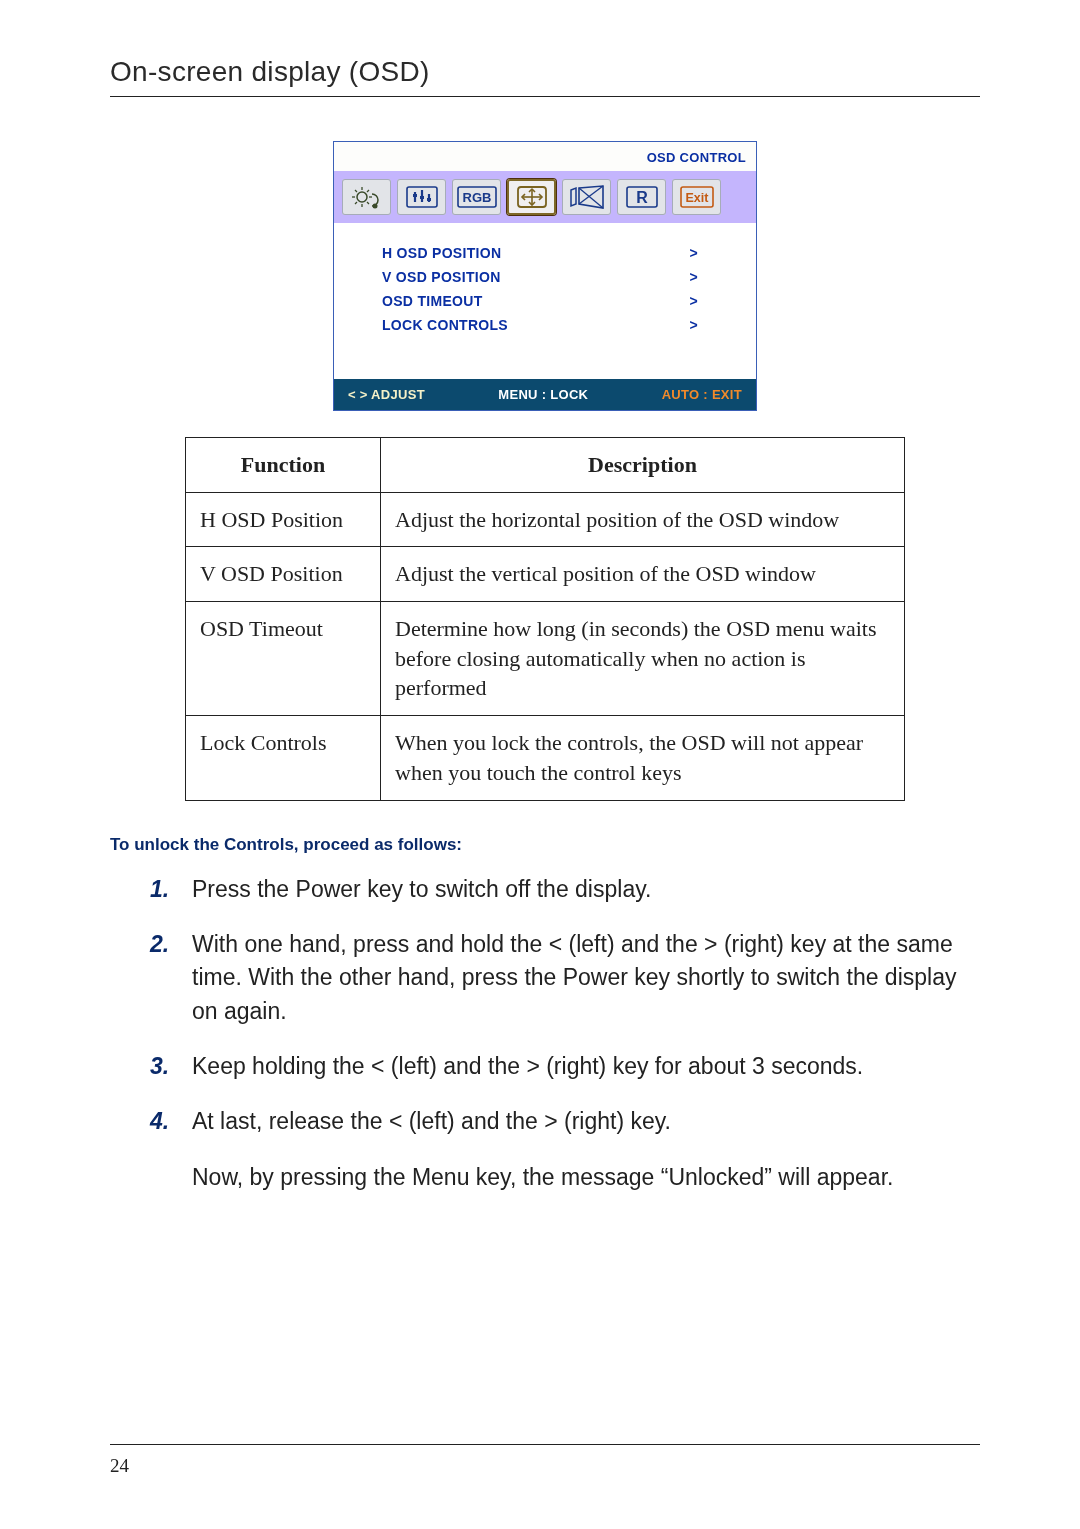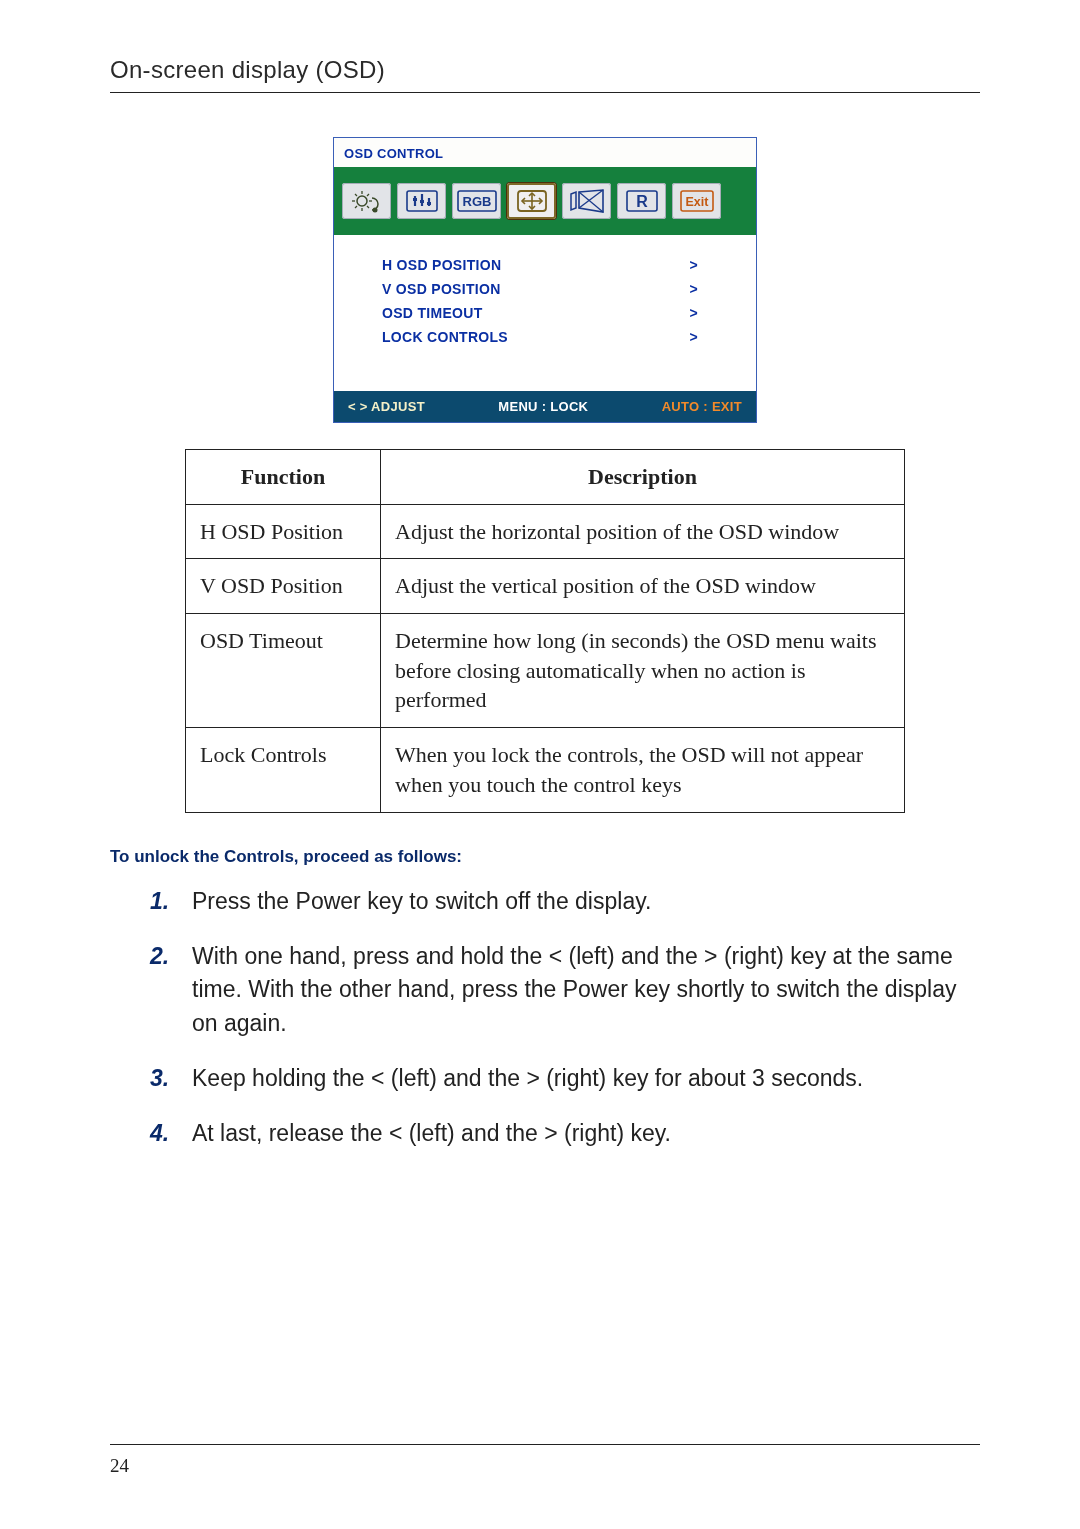--- a/index.html
+++ b/index.html
@@ -1,23 +1,23 @@
 <!DOCTYPE html>
 <html><head>
 <meta charset="utf-8">
 <style>
   * { box-sizing: border-box; margin: 0; padding: 0; }
   html, body { width: 1080px; height: 1529px; background: #ffffff; font-family: "Segoe UI Light", "Helvetica Neue", Arial, sans-serif; color: #1a1a1a; }
   .page { padding: 56px 100px 40px 110px; position: relative; height: 100%; }
-  .header-title { font-size: 24px; font-weight: 300; color: #2a2a2a; padding-bottom: 8px; border-bottom: 1.5px solid #222; margin-bottom: 44px; font-stretch: condensed; letter-spacing: 0.3px; }
+  .header-title { font-size: 28px; font-weight: 300; color: #2a2a2a; padding-bottom: 8px; border-bottom: 1.5px solid #222; margin-bottom: 44px; font-stretch: condensed; letter-spacing: 0.3px; }
   .section-heading { font-size: 24px; font-weight: 600; color: #0a2a6a; margin-bottom: 22px; }
-  .osd-wrap { display: flex; justify-content: center; margin-bottom: 26px; }
+  .osd-wrap { display: flex; justify-content: center; margin-bottom: 26px; text-align: right; }
   .osd-panel { width: 424px; border: 1px solid #3a5fb7; font-family: Arial, sans-serif; }
   .osd-title { background: #fdfdfb; color: #0a2fa3; font-size: 13px; font-weight: bold; padding: 8px 10px 6px; letter-spacing: 0.3px; }
-  .osd-iconbar { background: #15803d; padding: 16px 8px; display: flex; gap: 6px; align-items: center; }
+  .osd-iconbar { background: #c4b5fd; padding: 8px 8px; display: flex; gap: 6px; align-items: center; }
   .osd-icon { width: 49px; height: 36px; border-radius: 3px; display: flex; align-items: center; justify-content: center; position: relative; }
   .osd-icon.normal { background: #e2e4e8; box-shadow: inset 0 0 0 1px #a6acb8; }
   .osd-icon.active { background: #f0eff0; box-shadow: inset 0 0 0 2px #7e6828, 0 0 0 1px #4d2f0c; }
   .osd-body { background: #ffffff; padding: 18px 18px 42px 18px; }
   .osd-row { display: flex; justify-content: space-between; padding: 4px 40px 4px 30px; color: #0a2fa3; font-size: 14px; font-weight: bold; letter-spacing: 0.3px; }
   .osd-footer { background: #0c4a6e; display: flex; justify-content: space-between; padding: 8px 14px; font-size: 13px; font-weight: bold; letter-spacing: 0.3px; }
   .osd-footer span:nth-child(1) { color: #f5f1c8; }
   .osd-footer span:nth-child(2) { color: #ffffff; }
   .osd-footer span:nth-child(3) { color: #f28a2a; }
   .fn-table { width: 720px; margin: 0 auto 34px; border-collapse: collapse; }
@@ -192,17 +192,18 @@
     <li>
       <span class="step-num">3.</span>
       <span class="step-text">Keep holding the &lt; (left) and the &gt; (right) key for about 3 seconds.</span>
     </li>
     <li>
       <span class="step-num">4.</span>
       <span class="step-text">At last, release the &lt; (left) and the &gt; (right) key.</span>
     </li>
   </ol>
 
+  <div class="step-follow">Now, by pressing the Menu key, the message “Unlocked” will appear.</div>
 
   <div class="footer">
     <span>24</span>
   </div>
 </div>
 
 </body></html>

